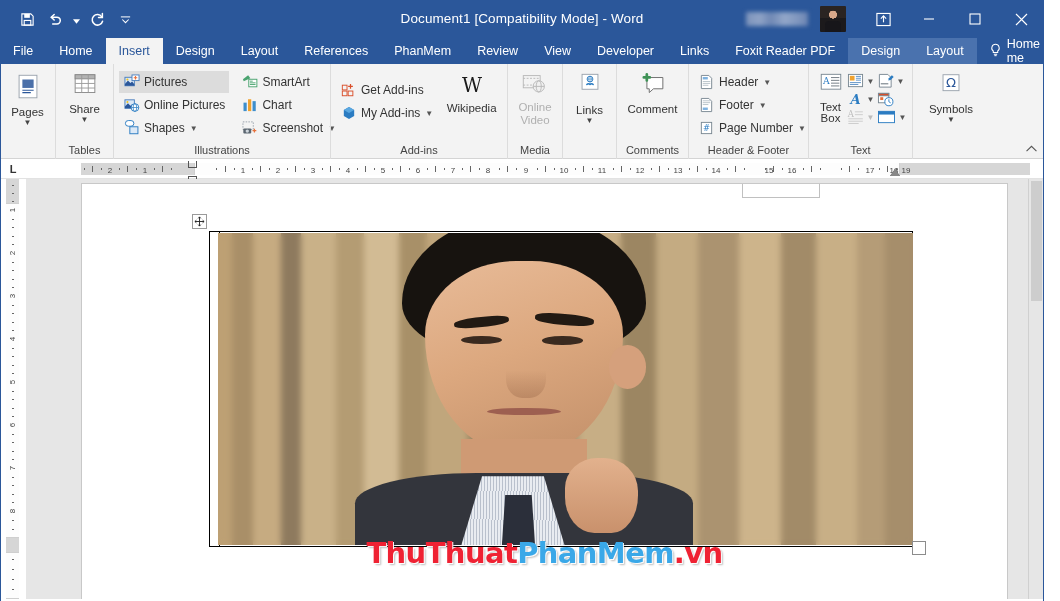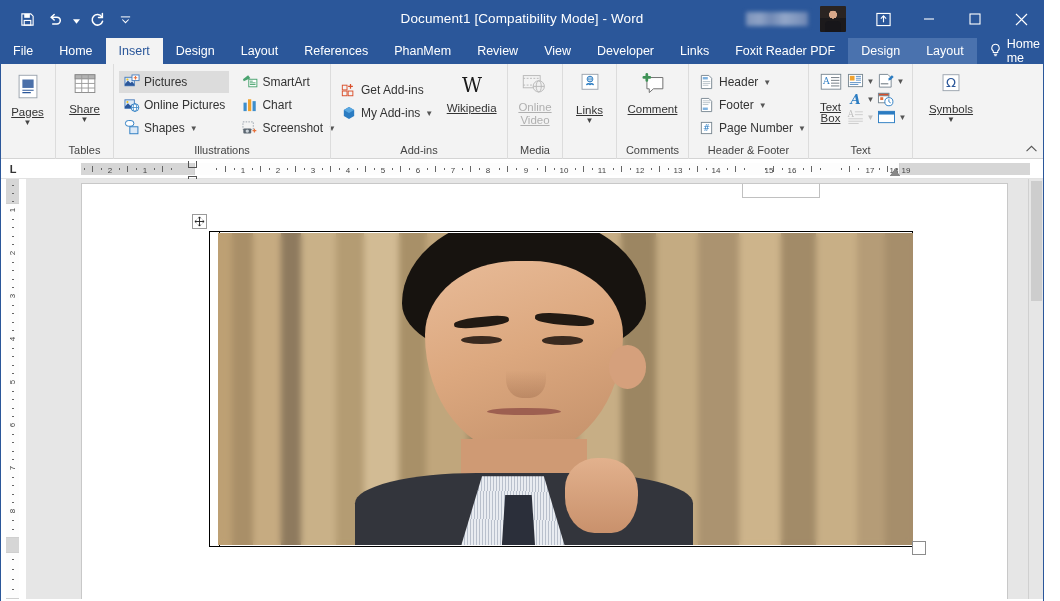--- a/index.html
+++ b/index.html
@@ -122,21 +122,21 @@
   }
 
   
   .bigbtn {
     width: 56px;
     display: flex; flex-direction: column; align-items: center;
     padding-top: 3px;
     font-size: 11.5px; color: #333;
     text-align: center;
   }
-  .bigbtn .lbl { line-height: 13px; margin-top: 2px; text-decoration: underline; }
+  .bigbtn .lbl { line-height: 13px; margin-top: 2px; }
   .bigbtn .dd { font-size: 8px; line-height: 8px; color: #444; }
   .bigbtn.disabled { color: #b0b0b0; }
 
   
   .smallcol { display: flex; flex-direction: column; gap: 1px; padding-top: 2px; }
   .smallbtn {
     display: flex; align-items: center; gap: 4px;
     height: 22px; padding: 0 4px;
     font-size: 12px; color: #333;
     white-space: nowrap;
@@ -943,20 +943,23 @@
               <div class="suit"></div>
               <div class="shirt"></div>
               <div class="tie"></div>
               <div class="hand"></div>
             </div>
           </div>
         </div>
 
         <div class="table-resize-handle"></div>
 
+        <div class="watermark">
+          <span class="wm-red">ThuThuat</span><span class="wm-blue">PhanMem</span><span class="wm-red">.vn</span>
+        </div>
       </div>
 
       <div class="scrollbar-v">
         <div class="sb-thumb"></div>
       </div>
     </div>
   </div>
 
   <div class="app-border-l"></div>
   <div class="app-border-r"></div>

